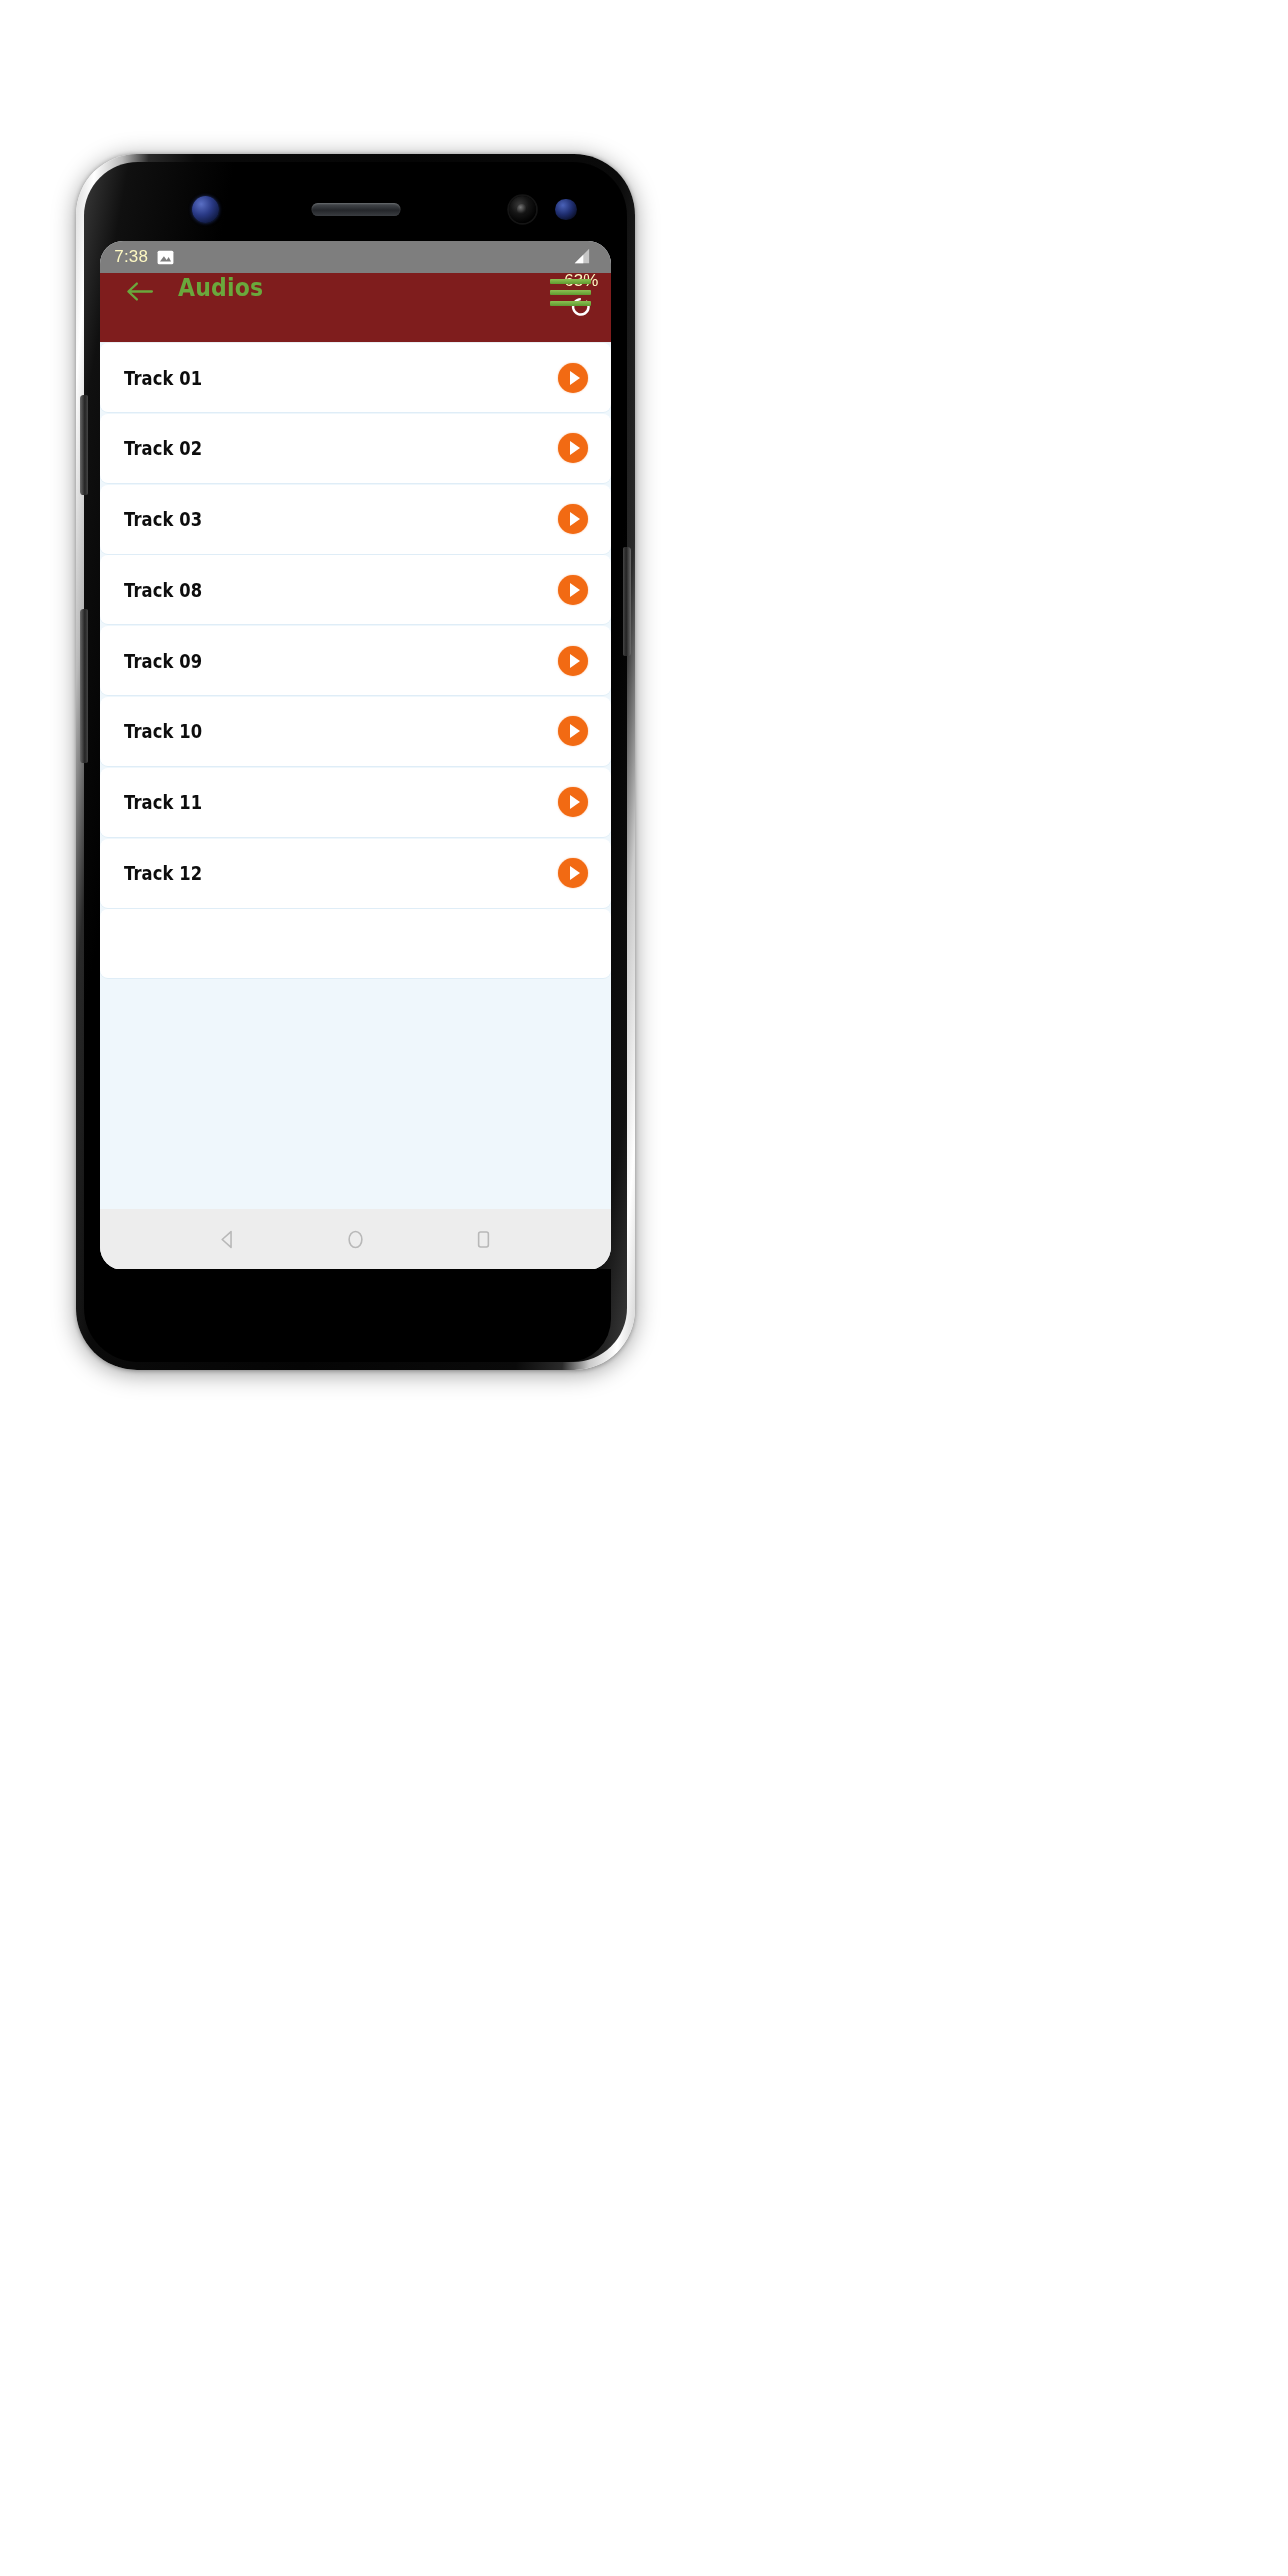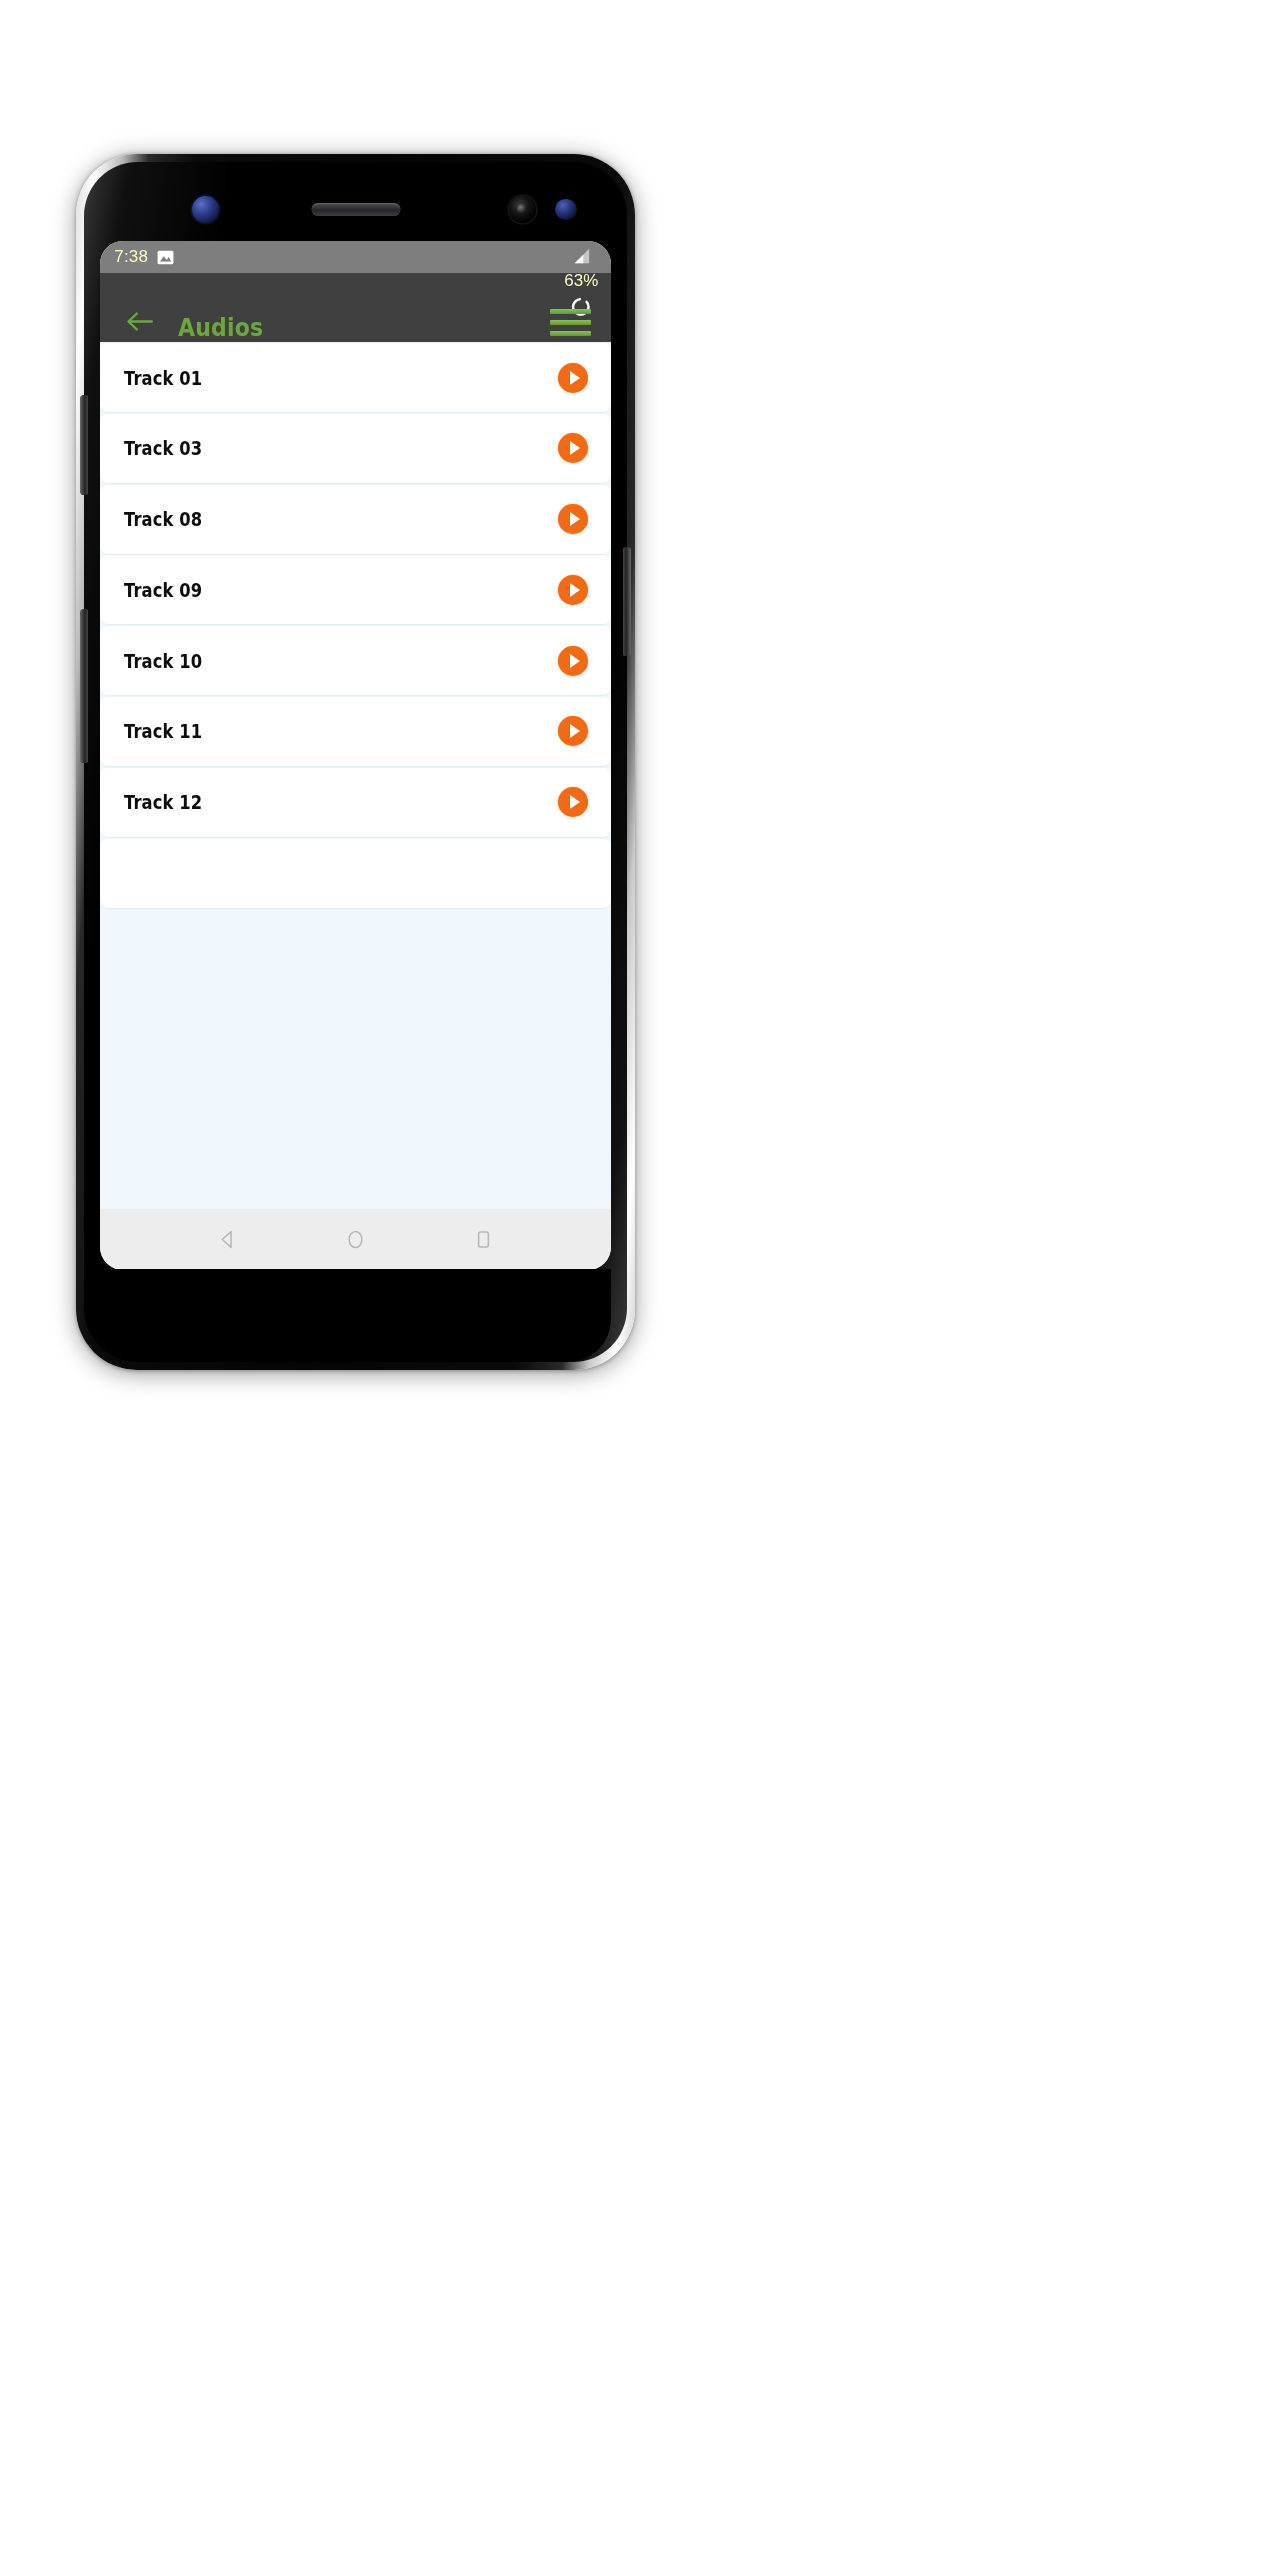--- a/index.html
+++ b/index.html
@@ -87,22 +87,22 @@
   }
   #status-left{ display:flex; align-items:center; gap:8px; }
   #status-time{ font-size:17px; letter-spacing:0.2px; font-family:"Liberation Sans",sans-serif; }
   #status-right{ margin-left:auto; display:flex; align-items:center; gap:6.3px;flex-direction:column; }
   #battery-percent{ font-size:17px; letter-spacing:0.1px; }
 
   .sb-icon{ display:block; }
 
   
   #app-bar{
-    height:70px; background:#404040;
-    display:flex; align-items:flex-end;
+    height:70px; background:#7f1d1d;
+    display:flex; align-items:flex-start;
     padding:0 19.7px 0 19.7px;
     border-bottom:0.9px solid #e9eef2;
   }
   #back-button{ width:39px; height:39px; display:flex; align-items:center; justify-content:center; cursor:pointer; }
   #app-title{
     margin-left:19.7px;
     font-family:"DejaVu Sans", sans-serif;
     font-weight:bold;
     font-size:25px;
     color:#6aa83c;
@@ -252,20 +252,26 @@
       </div>
 
       <div id="track-list">
           <div class="track-row">
             <div class="track-title">Track 01</div>
             <div class="play-button">
               <span class="tri"></span>
             </div>
           </div>
           <div class="track-row">
+            <div class="track-title">Track 02</div>
+            <div class="play-button">
+              <span class="tri"></span>
+            </div>
+          </div>
+          <div class="track-row">
             <div class="track-title">Track 03</div>
             <div class="play-button">
               <span class="tri"></span>
             </div>
           </div>
           <div class="track-row">
             <div class="track-title">Track 08</div>
             <div class="play-button">
               <span class="tri"></span>
             </div>

